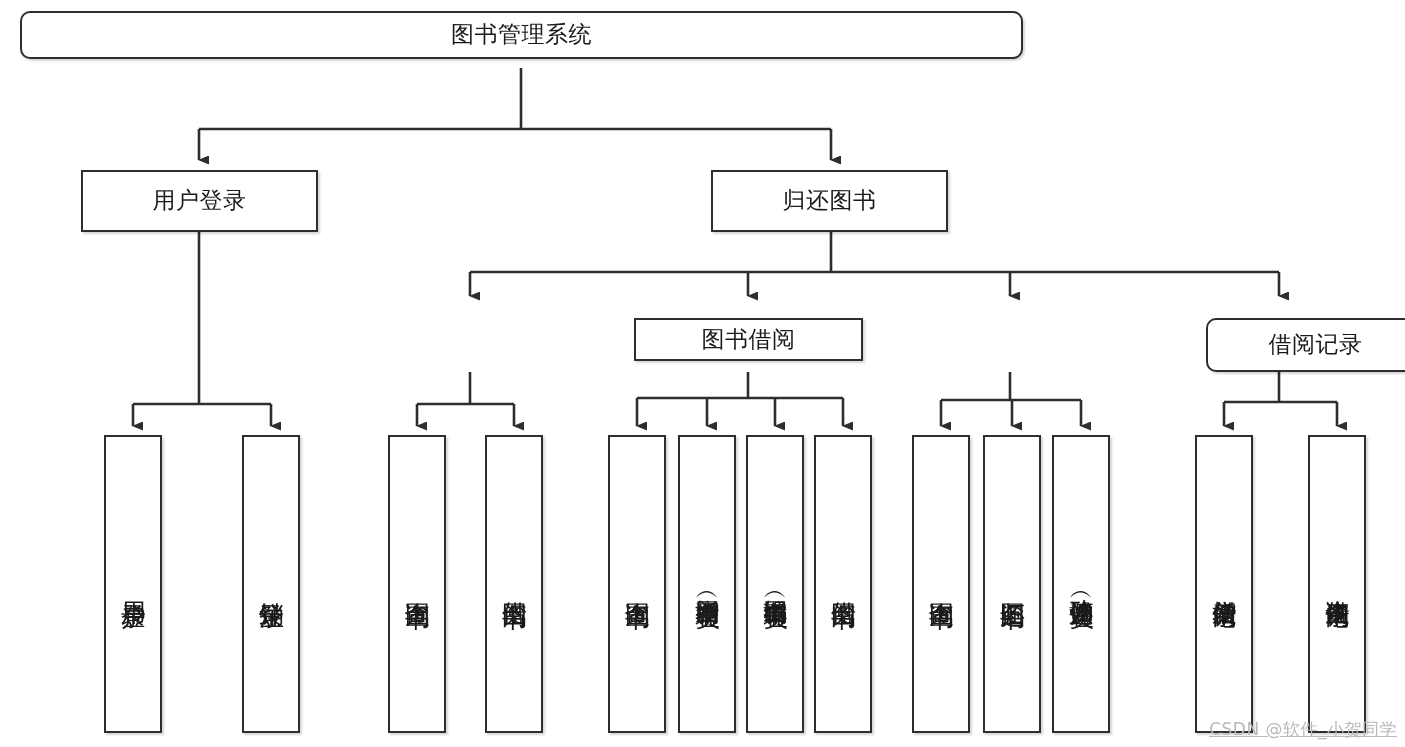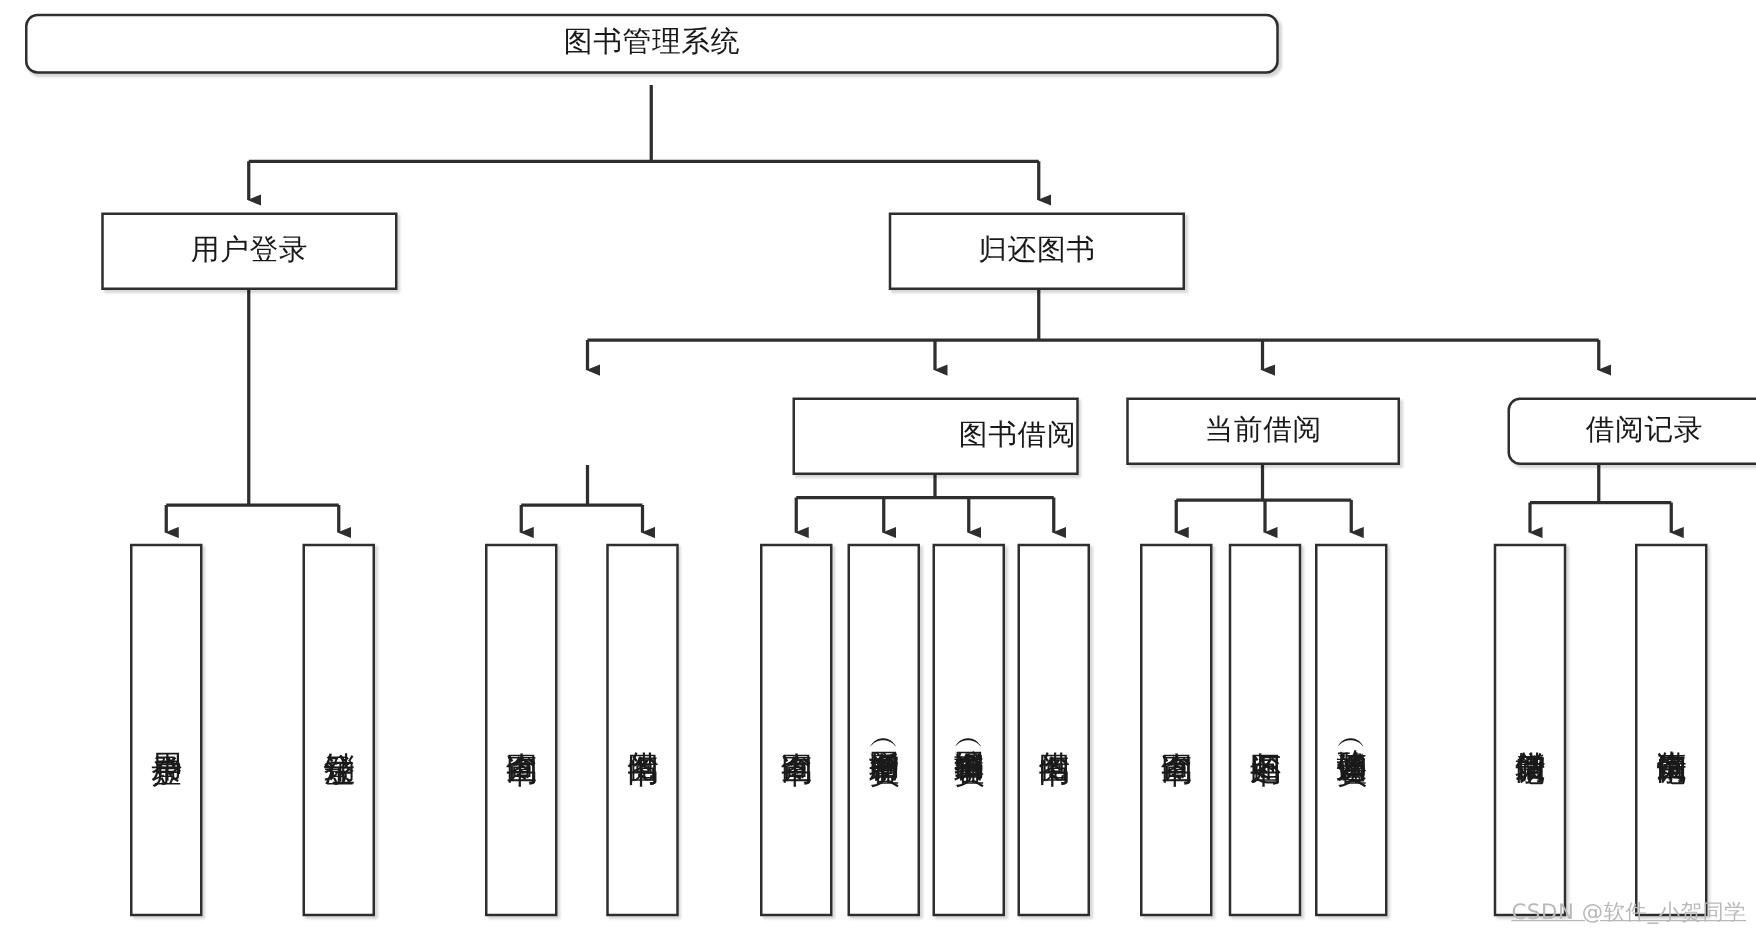--- a/index.html
+++ b/index.html
@@ -133,25 +133,22 @@
     <span class="label">图书管理系统</span>
   </div>
 
   <div class="node horiz" style="left:81px; top:170px; width:237px; height:62px;">
     <span class="label">用户登录</span>
   </div>
   <div class="node horiz" style="left:711px; top:170px; width:237px; height:62px;">
     <span class="label">归还图书</span>
   </div>
 
-  <div class="node horiz" style="left:634px; top:318px; width:229px; height:62px;justify-content:flex-end;">
+  <div class="node horiz" style="left:634px; top:318px; width:229px; height:43px;">
     <span class="label">图书借阅</span>
-  </div>
-  <div class="node horiz" style="left:901px; top:318px; width:219px; height:54px;">
-    <span class="label">当前借阅</span>
   </div>
   <div class="node horiz" style="left:1206px; top:318px; width:219px; height:54px;border-radius:10px;">
     <span class="label">借阅记录</span>
   </div>
 
   <div class="node vert" style="left:104px; top:435px; width:58px; height:298px;">
     <span class="label">用户登录</span>
   </div>
   <div class="node vert" style="left:242px; top:435px; width:58px; height:298px;">
     <span class="label">注销登录</span>

